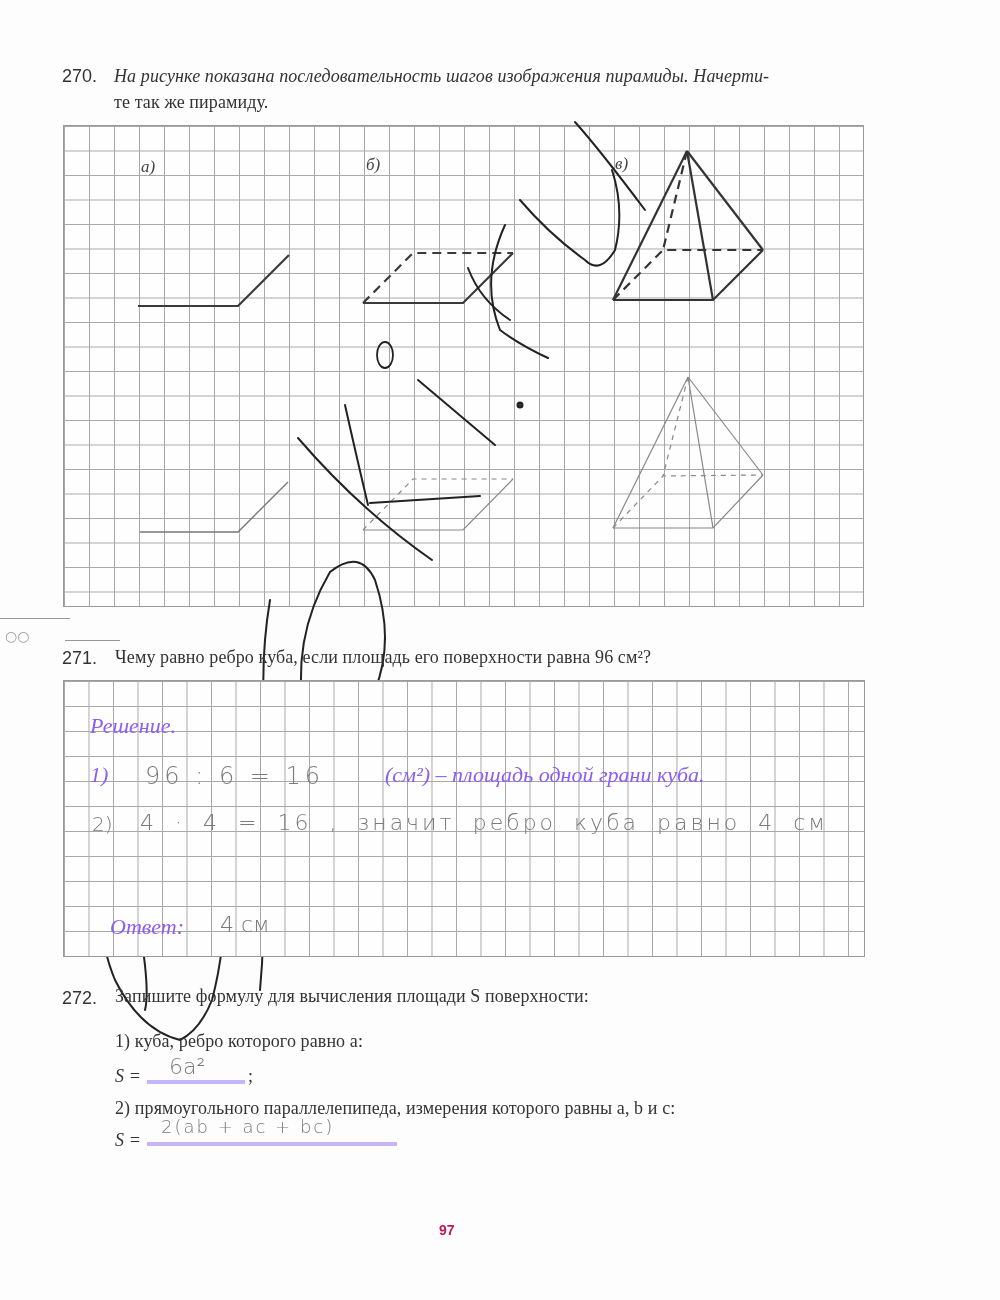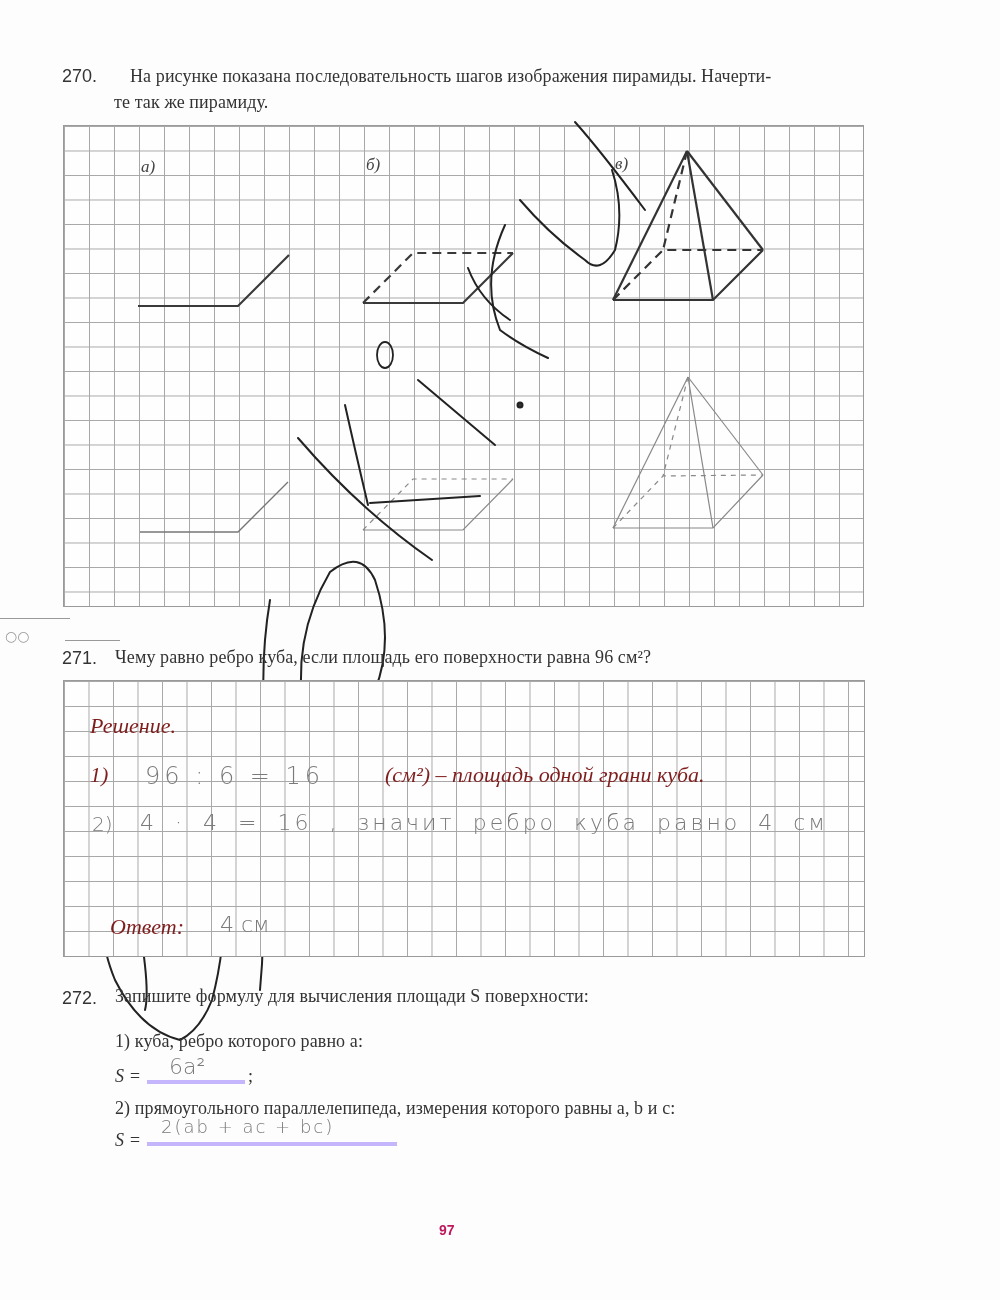--- a/index.html
+++ b/index.html
@@ -9,31 +9,31 @@
   .task-num { font-family:"Liberation Sans", "DejaVu Sans", sans-serif; font-weight:normal; font-size:18px; color:#333; }
   .task-text { font-size:18px; color:#333; letter-spacing:0.1px; }
   .grid {
     position:absolute; border:1px solid #9a9a9a;
     background-color:#fefefe;
     background-image:
       linear-gradient(to right, #a8a8a8 1px, transparent 1px),
       linear-gradient(to bottom, #a8a8a8 1px, transparent 1px);
   }
   .label-it { font-style:italic; font-size:17px; color:#444; }
-  .print-it { font-style:italic; font-size:22px; color:#7f1d1d; }
+  .print-it { font-style:italic; font-size:22px; color:#8b5cf6; }
   .hand { font-family:"DejaVu Sans", sans-serif; color:#7a7a7a; font-weight:300; }
   .line-blank { position:absolute; border-bottom:4px solid #c4b5fd; }
   .page-num { font-family:"Liberation Sans", sans-serif; font-weight:bold; font-size:14px; color:#be185d; }
   svg { position:absolute; left:0; top:0; overflow:visible; }
 </style>
 </head>
 <body>
 
 <div class="abs task-num" style="left:62px; top:66px;">270.</div>
-<div class="abs task-text" style="left:130px; top:66px;">На рисунке показана последовательность шагов изображения пирамиды. Начерти-</div>
+<div class="abs task-text" style="left:114px; top:66px;font-style:italic;">На рисунке показана последовательность шагов изображения пирамиды. Начерти-</div>
 <div class="abs task-text" style="left:114px; top:92px;text-align:center;">те так же пирамиду.</div>
 
 <div class="grid" style="left:63px; top:125px; width:799px; height:480px; background-size:25px 24.5px;"></div>
 
 <div class="abs label-it" style="left:141px; top:157px;">а)</div>
 <div class="abs label-it" style="left:366px; top:155px;">б)</div>
 <div class="abs label-it" style="left:615px; top:154px;">в)</div>
 
 <svg width="1000" height="1300">
 

